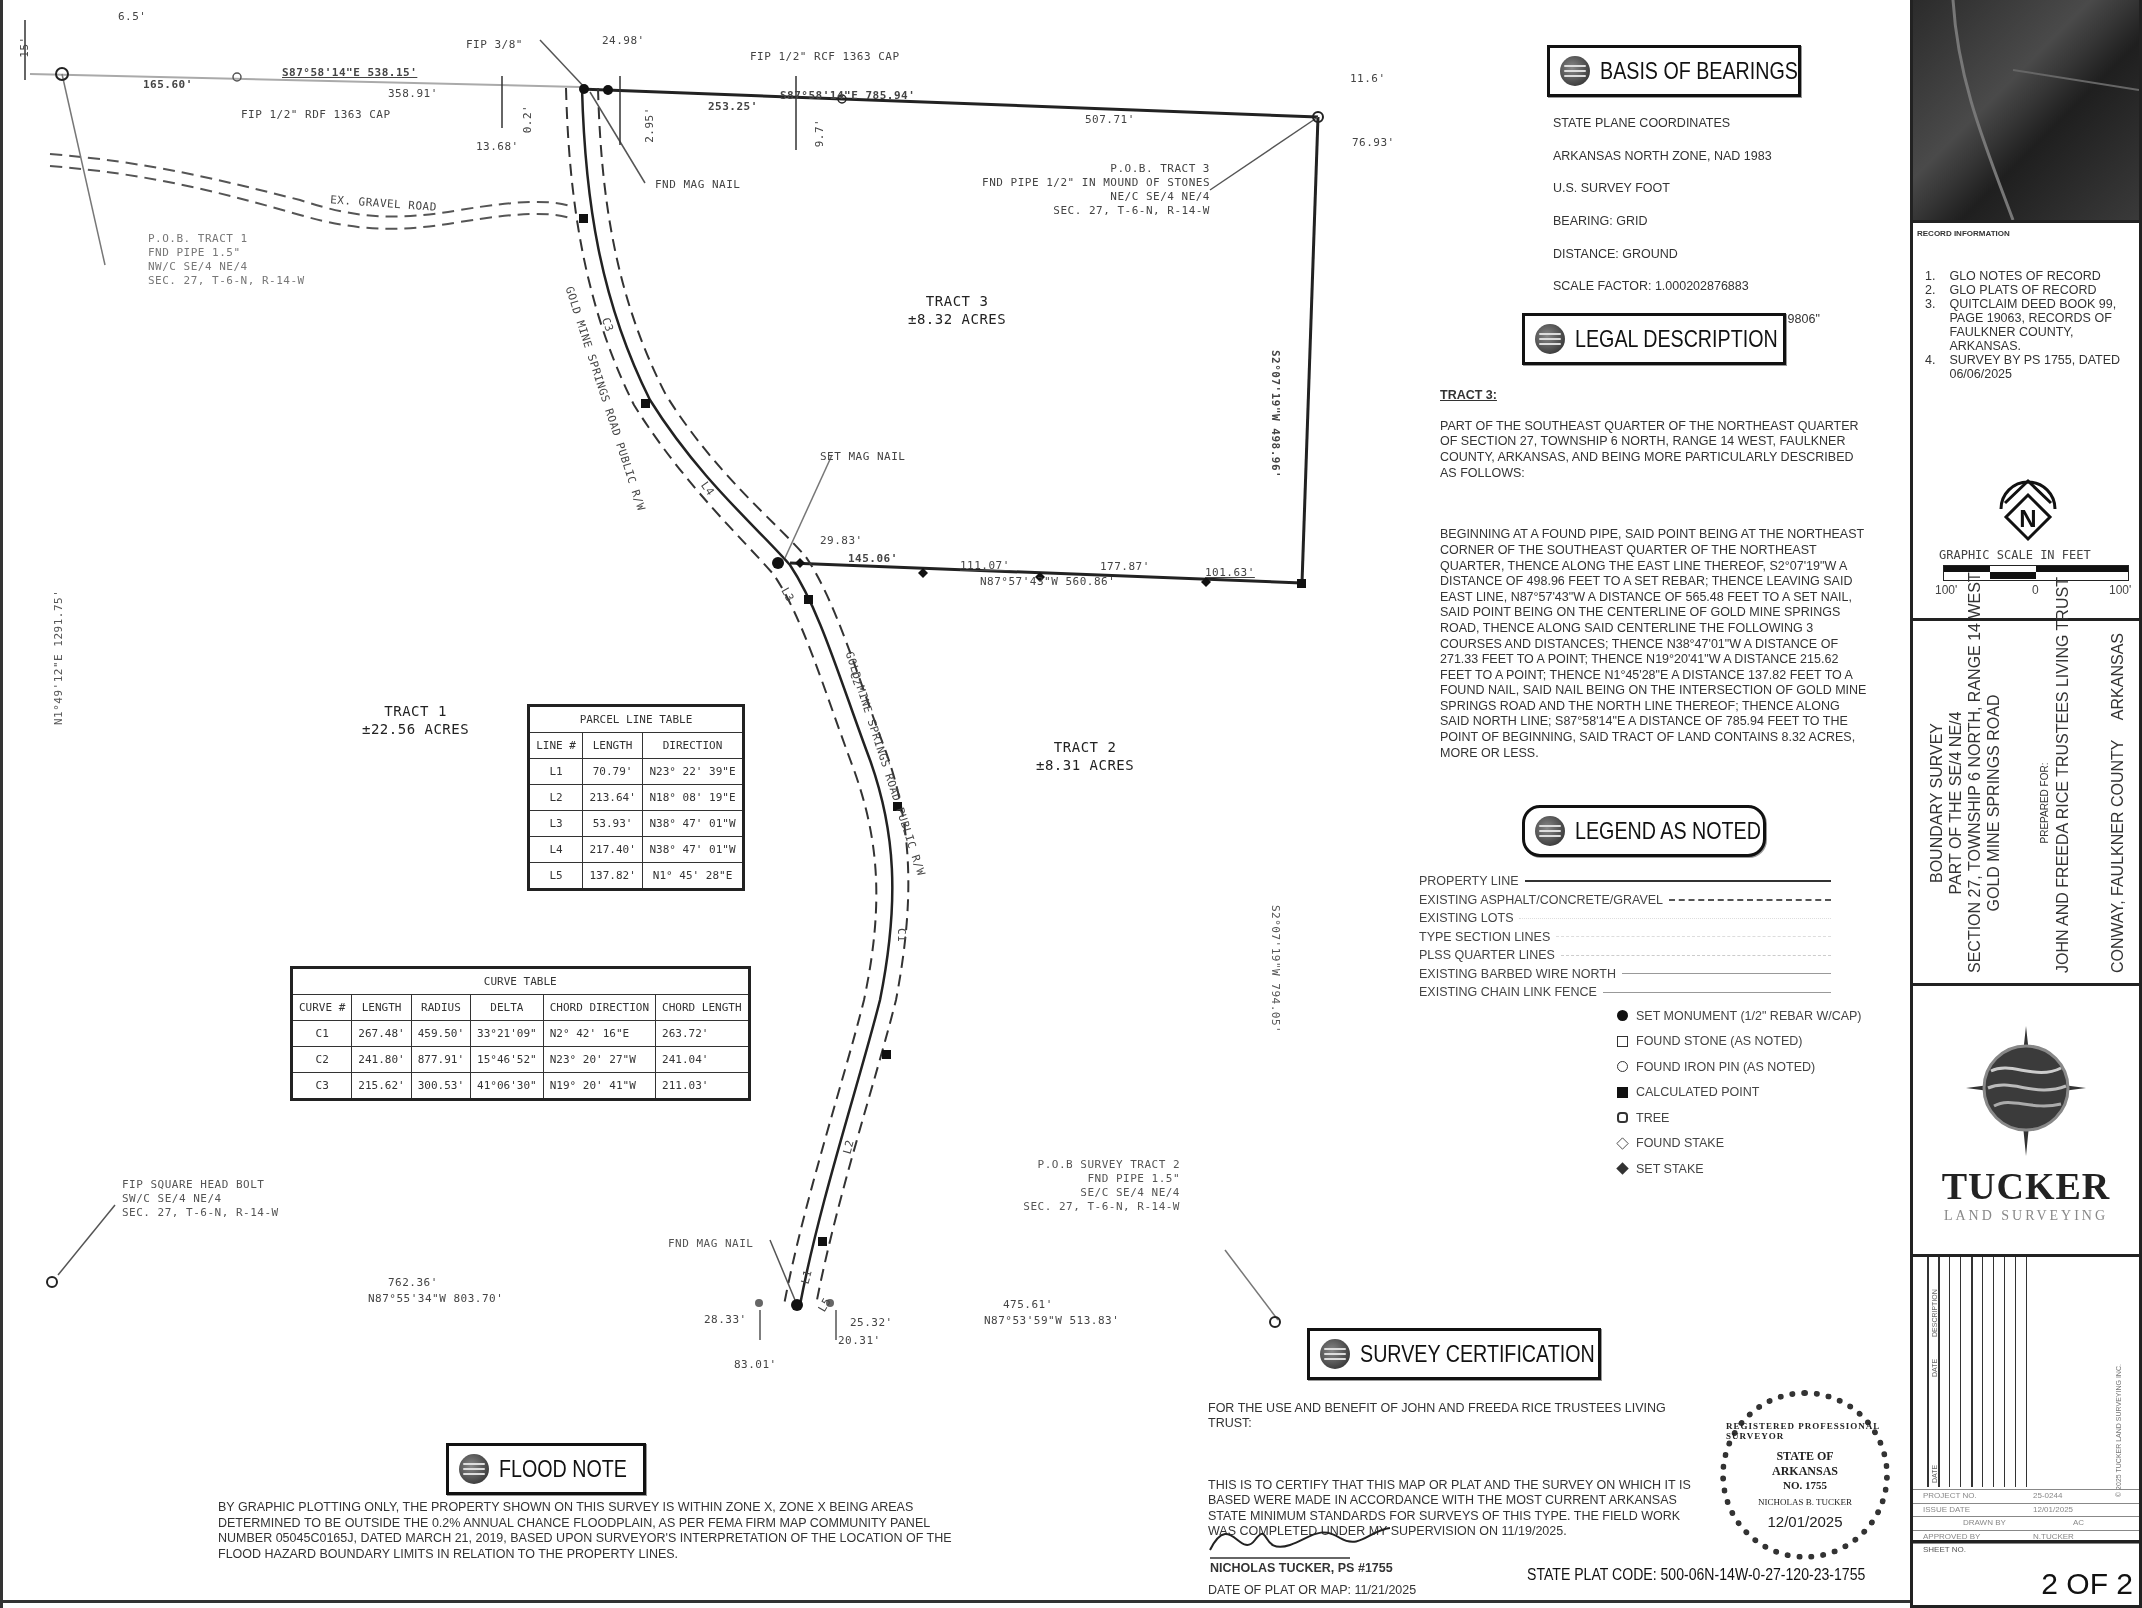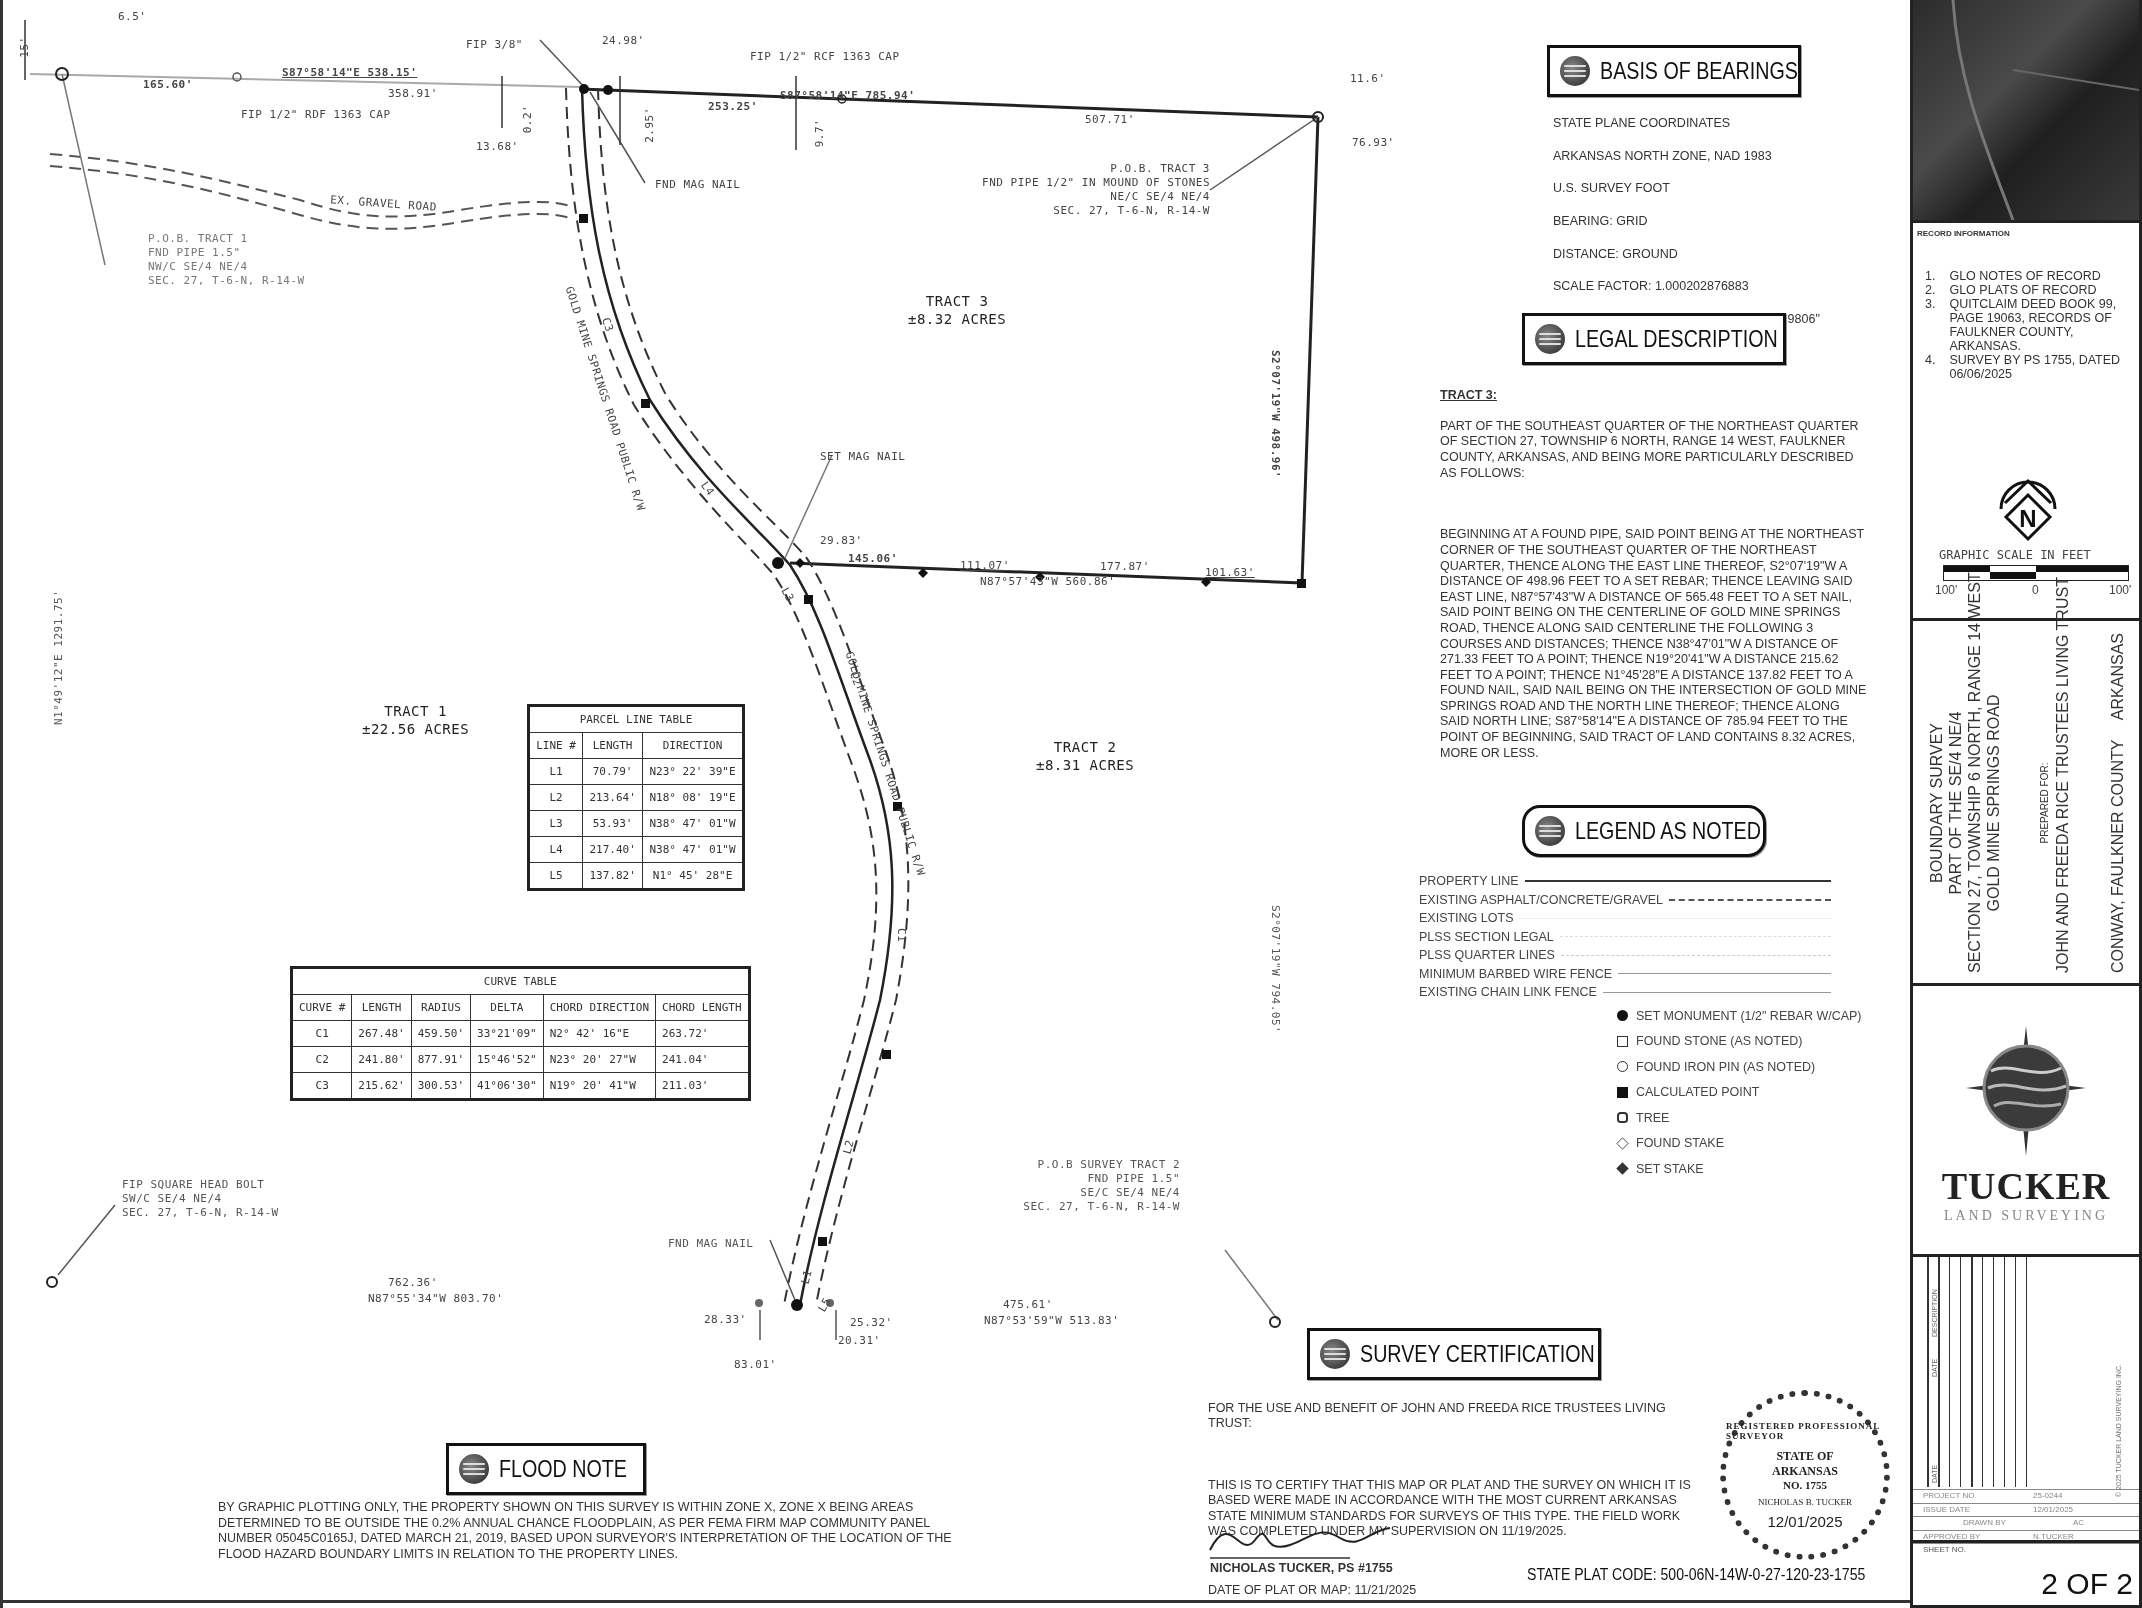--- a/index.html
+++ b/index.html
@@ -303,29 +303,29 @@
     </div>
   <div class="legend-line">
       <span>EXISTING ASPHALT/CONCRETE/GRAVEL</span>
       <span class="ln" style="border-top:2px dashed #555;"></span>
     </div>
   <div class="legend-line">
       <span>EXISTING LOTS</span>
       <span class="ln" style="border-top:1px dotted #ddd;"></span>
     </div>
   <div class="legend-line">
-      <span>PLSS SECTION LEGAL</span>
+      <span>TYPE SECTION LINES</span>
       <span class="ln" style="border-top:1px dashed #ddd;"></span>
     </div>
   <div class="legend-line">
       <span>PLSS QUARTER LINES</span>
       <span class="ln" style="border-top:1px dashed #ccc;"></span>
     </div>
   <div class="legend-line">
-      <span>MINIMUM BARBED WIRE FENCE</span>
+      <span>EXISTING BARBED WIRE NORTH</span>
       <span class="ln" style="border-top:1px solid #999;"></span>
     </div>
   <div class="legend-line">
       <span>EXISTING CHAIN LINK FENCE</span>
       <span class="ln" style="border-top:1px solid #999;"></span>
     </div>
 </div>
 <div class="abs" style="left:1617px;top:1003px;">
   <div class="legend-sym">
       <span class="sym" style="background:#111;border-radius:50%;"></span>

